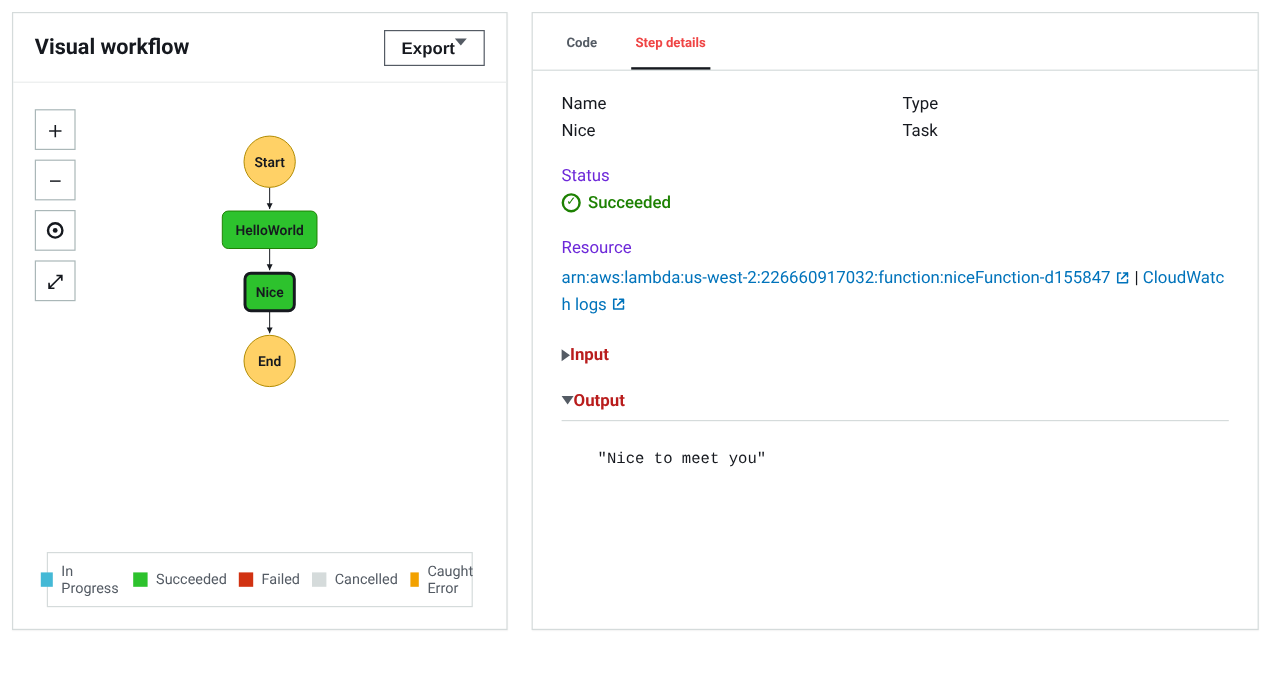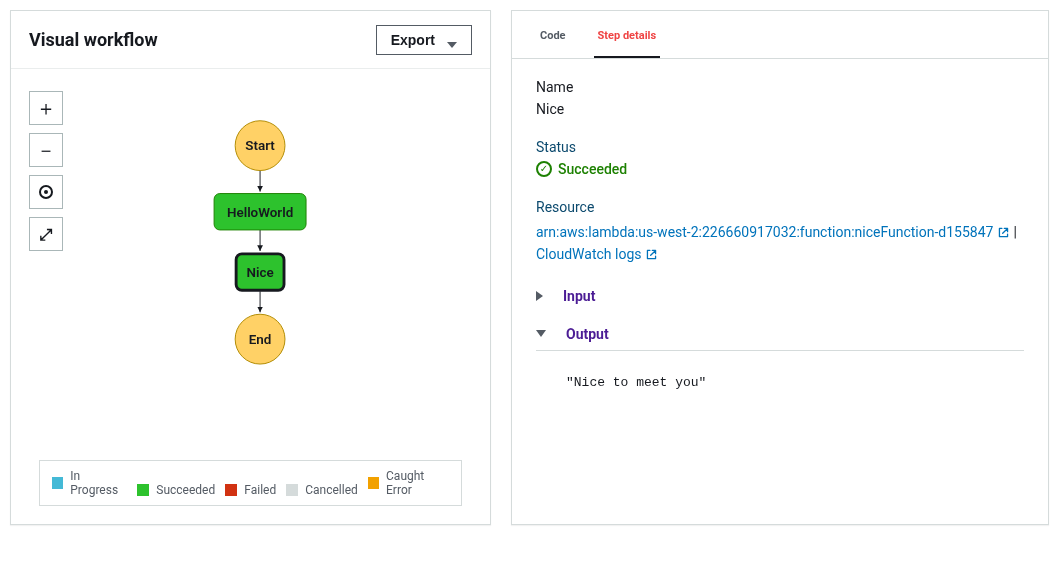--- a/index.html
+++ b/index.html
@@ -13,21 +13,21 @@
     display: flex;
     gap: 20px;
   }
   .panel {
     border: 1px solid #d5dbdb;
     background: #fff;
     box-shadow: 0 1px 1px rgba(0,0,0,0.05);
   }
   
   .workflow-panel {
-    width: 481px;
+    width: 413px;
     height: 515px;
     position: relative;
   }
   .wf-header {
     display: flex;
     align-items: center;
     justify-content: space-between;
     padding: 0 18px;
     height: 58px;
     border-bottom: 1px solid #eaeded;
@@ -39,22 +39,22 @@
   }
   .export-btn {
     border: 1px solid #545b64;
     background: #fff;
     padding: 6px 14px;
     font-weight: 700;
     font-size: 14px;
     color: #16191f;
     cursor: pointer;
     display: flex;
-    align-items: flex-end;
-    gap: 12px;
+    align-items: flex-start;
+    gap: 0;
   }
   .caret-down {
     width: 0; height: 0;
     border-left: 5px solid transparent;
     border-right: 5px solid transparent;
     border-top: 6px solid #545b64;
   }
   .wf-body {
     position: relative;
     height: 455px;
@@ -107,21 +107,21 @@
     top: 0; left: 0; right: 0; bottom: 60px;
   }
   .legend {
     position: absolute;
     bottom: 18px;
     left: 28px;
     right: 28px;
     border: 1px solid #d5dbdb;
     padding: 8px 12px;
     display: flex;
-    align-items: flex-end;
+    align-items: center;
     justify-content: center;
     gap: 10px;
     font-size: 12px;
     color: #545b64;
     background: #fff;
   }
   .swatch {
     width: 12px;
     height: 12px;
     display: inline-block;
@@ -167,21 +167,21 @@
     font-size: 14px;
     color: #16191f;
     margin-bottom: 6px;
   }
   .kv-value {
     font-size: 14px;
     color: #16191f;
   }
   .section-label {
     font-size: 14px;
-    color: #0c4a6e;
+    color: #6d28d9;
     margin-top: 22px;
     margin-bottom: 6px;
   }
   .status-line {
     display: flex;
     align-items: center;
     gap: 6px;
     color: #1d8102;
     font-weight: 500;
   }
@@ -198,23 +198,23 @@
   }
   .link {
     color: #0073bb;
     text-decoration: none;
     word-break: break-all;
   }
   .ext-icon svg { vertical-align: -2px; }
   .disclose {
     display: flex;
     align-items: center;
-    gap: 20px;
-    font-weight: 700;
-    color: #4c1d95;
+    gap: 0;
+    font-weight: 700;
+    color: #b91c1c;
     margin-top: 22px;
     cursor: pointer;
   }
   .tri-right {
     width: 0; height: 0;
     border-top: 5px solid transparent;
     border-bottom: 5px solid transparent;
     border-left: 7px solid #545b64;
   }
   .tri-down {
@@ -326,20 +326,22 @@
     <div class="tab active">Step details</div>
   </div>
   <div class="details-body">
 
     <div class="kv-row">
       <div class="kv-col">
         <div class="kv-label">Name</div>
         <div class="kv-value">Nice</div>
       </div>
       <div class="kv-col">
+        <div class="kv-label">Type</div>
+        <div class="kv-value">Task</div>
       </div>
     </div>
 
     <div class="section-label">Status</div>
     <div class="status-line">
       <span class="status-ring">
           <span class="status-check">✓</span>
         </span>
       <span>Succeeded</span>
     </div>

